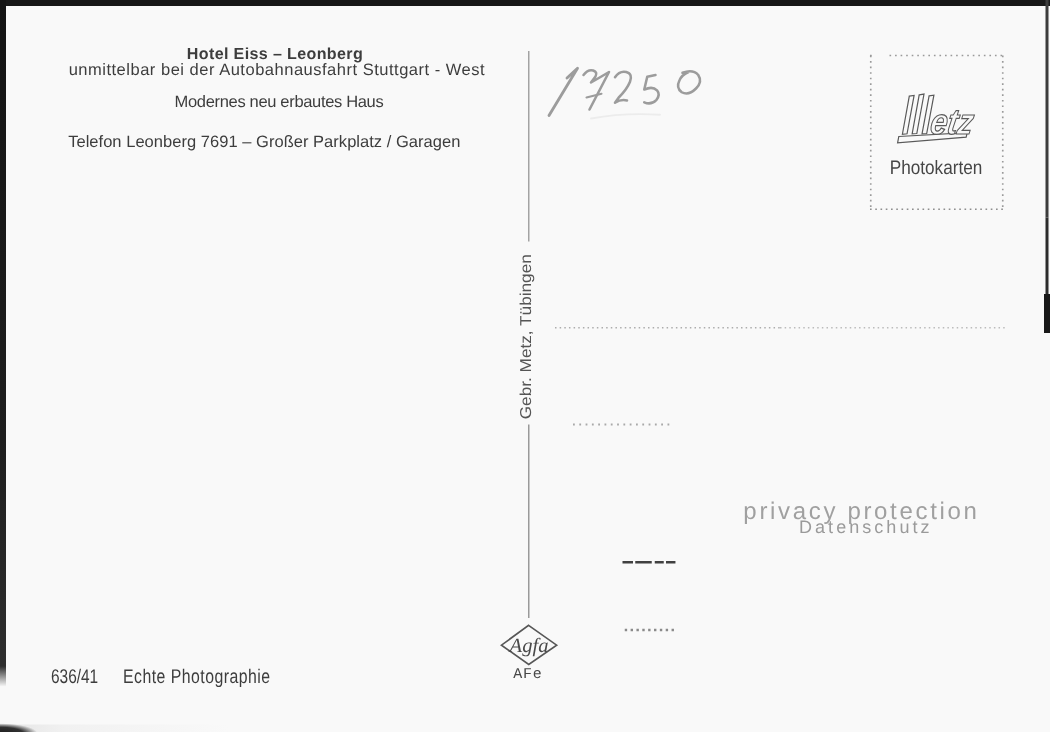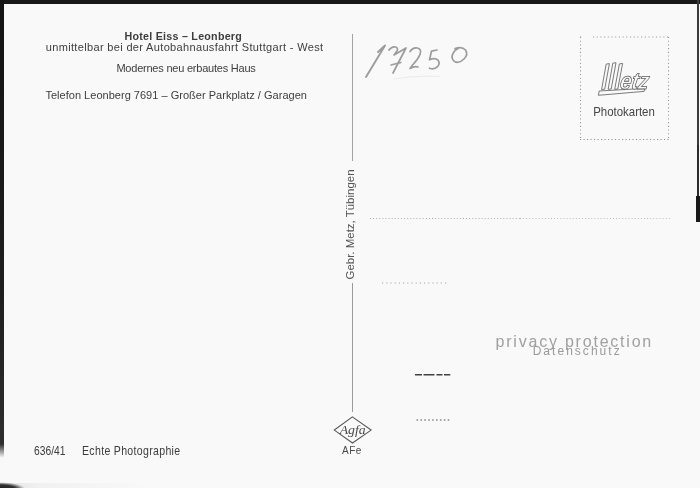--- a/index.html
+++ b/index.html
@@ -89,15 +89,15 @@
 
   <div class="abs" style="left:34.3px;top:443.7px;font-size:13.2px;color:#3d3d3d;line-height:13px;transform:scaleX(0.78);transform-origin:0 0;white-space:nowrap;">636/41</div>
 
   <div class="abs" style="left:81.5px;top:443.7px;font-size:13.2px;color:#3d3d3d;letter-spacing:0.4px;line-height:13px;transform:scaleX(0.8);transform-origin:0 0;white-space:nowrap;">Echte Photographie</div>
 
   <svg class="abs" style="left:332px;top:414px;" width="42" height="32" viewBox="0 0 42 32">
     <polygon points="20.4,2.9 39.1,16.1 20.5,29 2.3,16.1" fill="none" stroke="#575757" stroke-width="1.1"></polygon>
     <text x="20.7" y="20.4" text-anchor="middle" font-family="Liberation Serif, serif" font-size="13.5" font-style="italic" fill="#4a4a4a" textLength="26" lengthAdjust="spacingAndGlyphs">Agfa</text>
   </svg>
 
-  <div class="cl" style="left:351.9px;top:445.8px;font-size:10px;color:#474747;letter-spacing:0.5px;line-height:10px;">AFe</div>
+  <div class="cl" style="left:351.9px;top:445.8px;font-size:10px;color:#474747;letter-spacing:0.5px;line-height:10px;font-family:Liberation Mono, monospace;">AFe</div>
 
 </div>
 
 </body></html>

